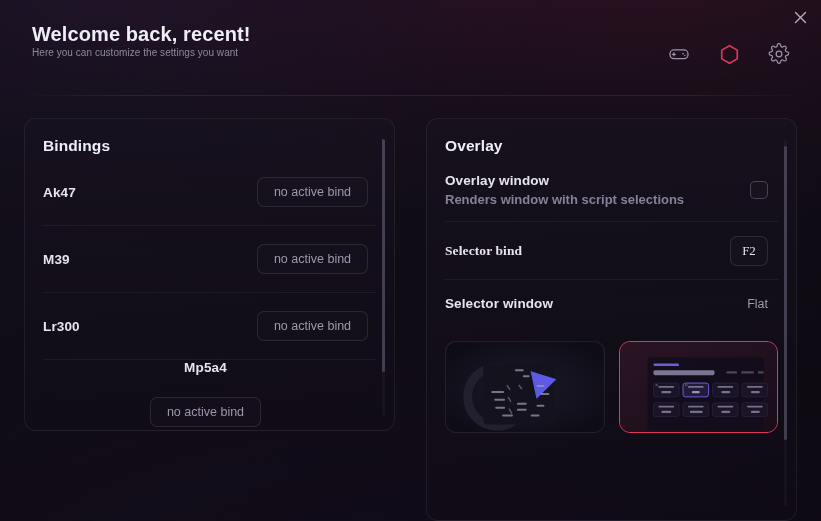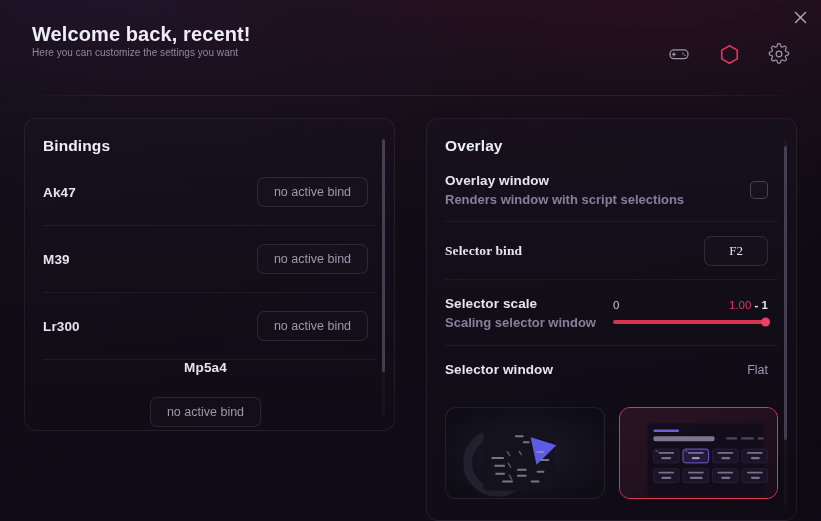--- a/index.html
+++ b/index.html
@@ -212,21 +212,21 @@
     width: 18px;
     height: 18px;
     border: 1px solid rgba(190,180,215,0.30);
     border-radius: 5px;
     background: rgba(255,255,255,0.015);
     cursor: pointer;
   }
   .key-btn {
     min-width: 38px;
     height: 30px;
-    padding: 0 24px;
+    padding: 0 11px;
     border: 1px solid rgba(255,255,255,0.11);
     border-radius: 7px;
     background: rgba(255,255,255,0.015);
     color: #e3e0ec;
     font-size: 13px;
     font-family: inherit;
     display: flex;
     align-items: center;
     justify-content: center;
     cursor: pointer;
@@ -378,38 +378,20 @@
             <div class="ov-desc">Renders window with script selections</div>
           </div>
           <div class="checkbox"></div>
         </div>
 
         <div class="ov-row r2">
           <div class="ov-label">Selector bind</div>
           <div class="key-btn">F2</div>
         </div>
 
-        <div class="ov-row r3">
-          <div>
-            <div class="ov-label">Selector scale</div>
-            <div class="ov-desc">Scaling selector window</div>
-          </div>
-          <div class="slider-wrap">
-            <div class="slider-labels">
-              <span class="slider-min">0</span>
-              <span>
-                <span class="slider-val-cur">1.00</span>
-                <span class="slider-val-max">- 1</span>
-              </span>
-            </div>
-            <div class="slider-track">
-              <div class="slider-knob"></div>
-            </div>
-          </div>
-        </div>
 
         <div class="ov-row r4">
           <div class="ov-label">Selector window</div>
           <div class="style-value">Flat</div>
         </div>
 
         <div class="style-cards">
 
           <div class="style-card">
             <svg class="card-svg" viewBox="0 0 160 92" preserveAspectRatio="xMidYMid slice">

